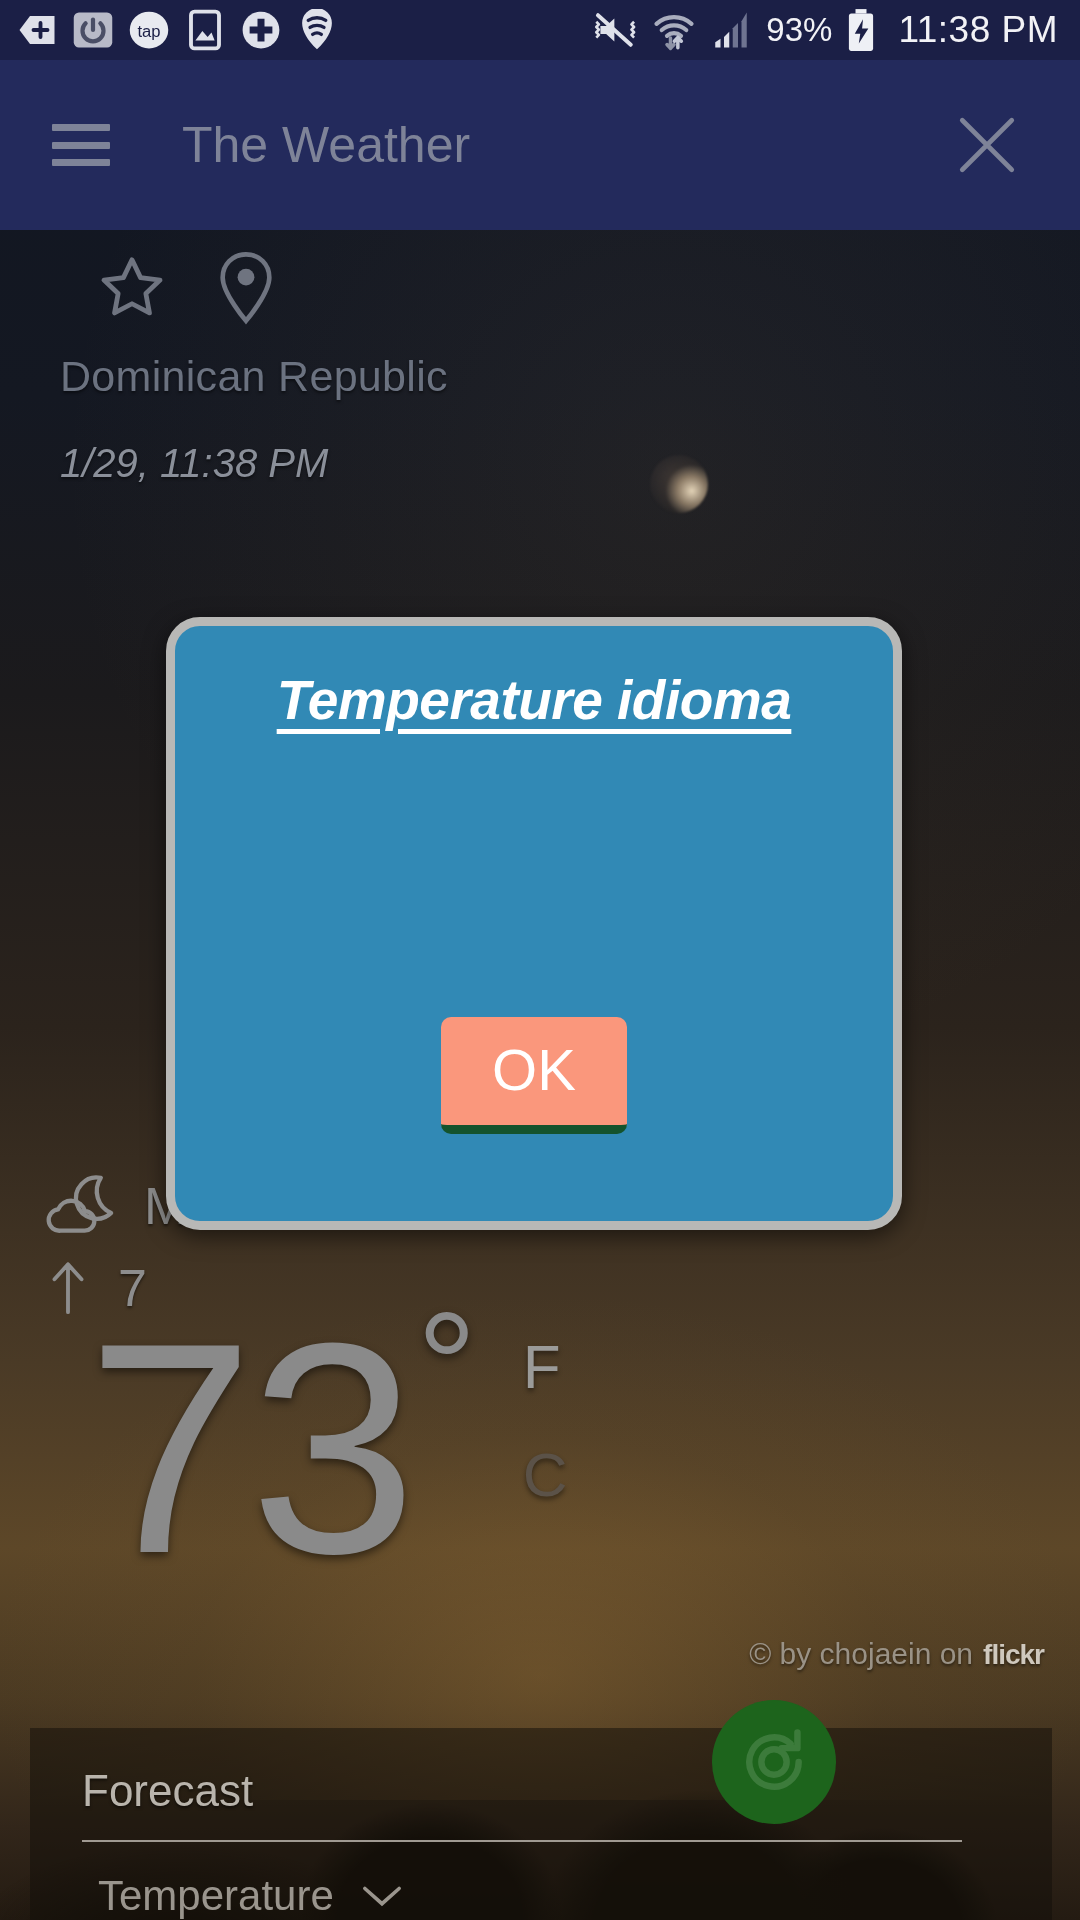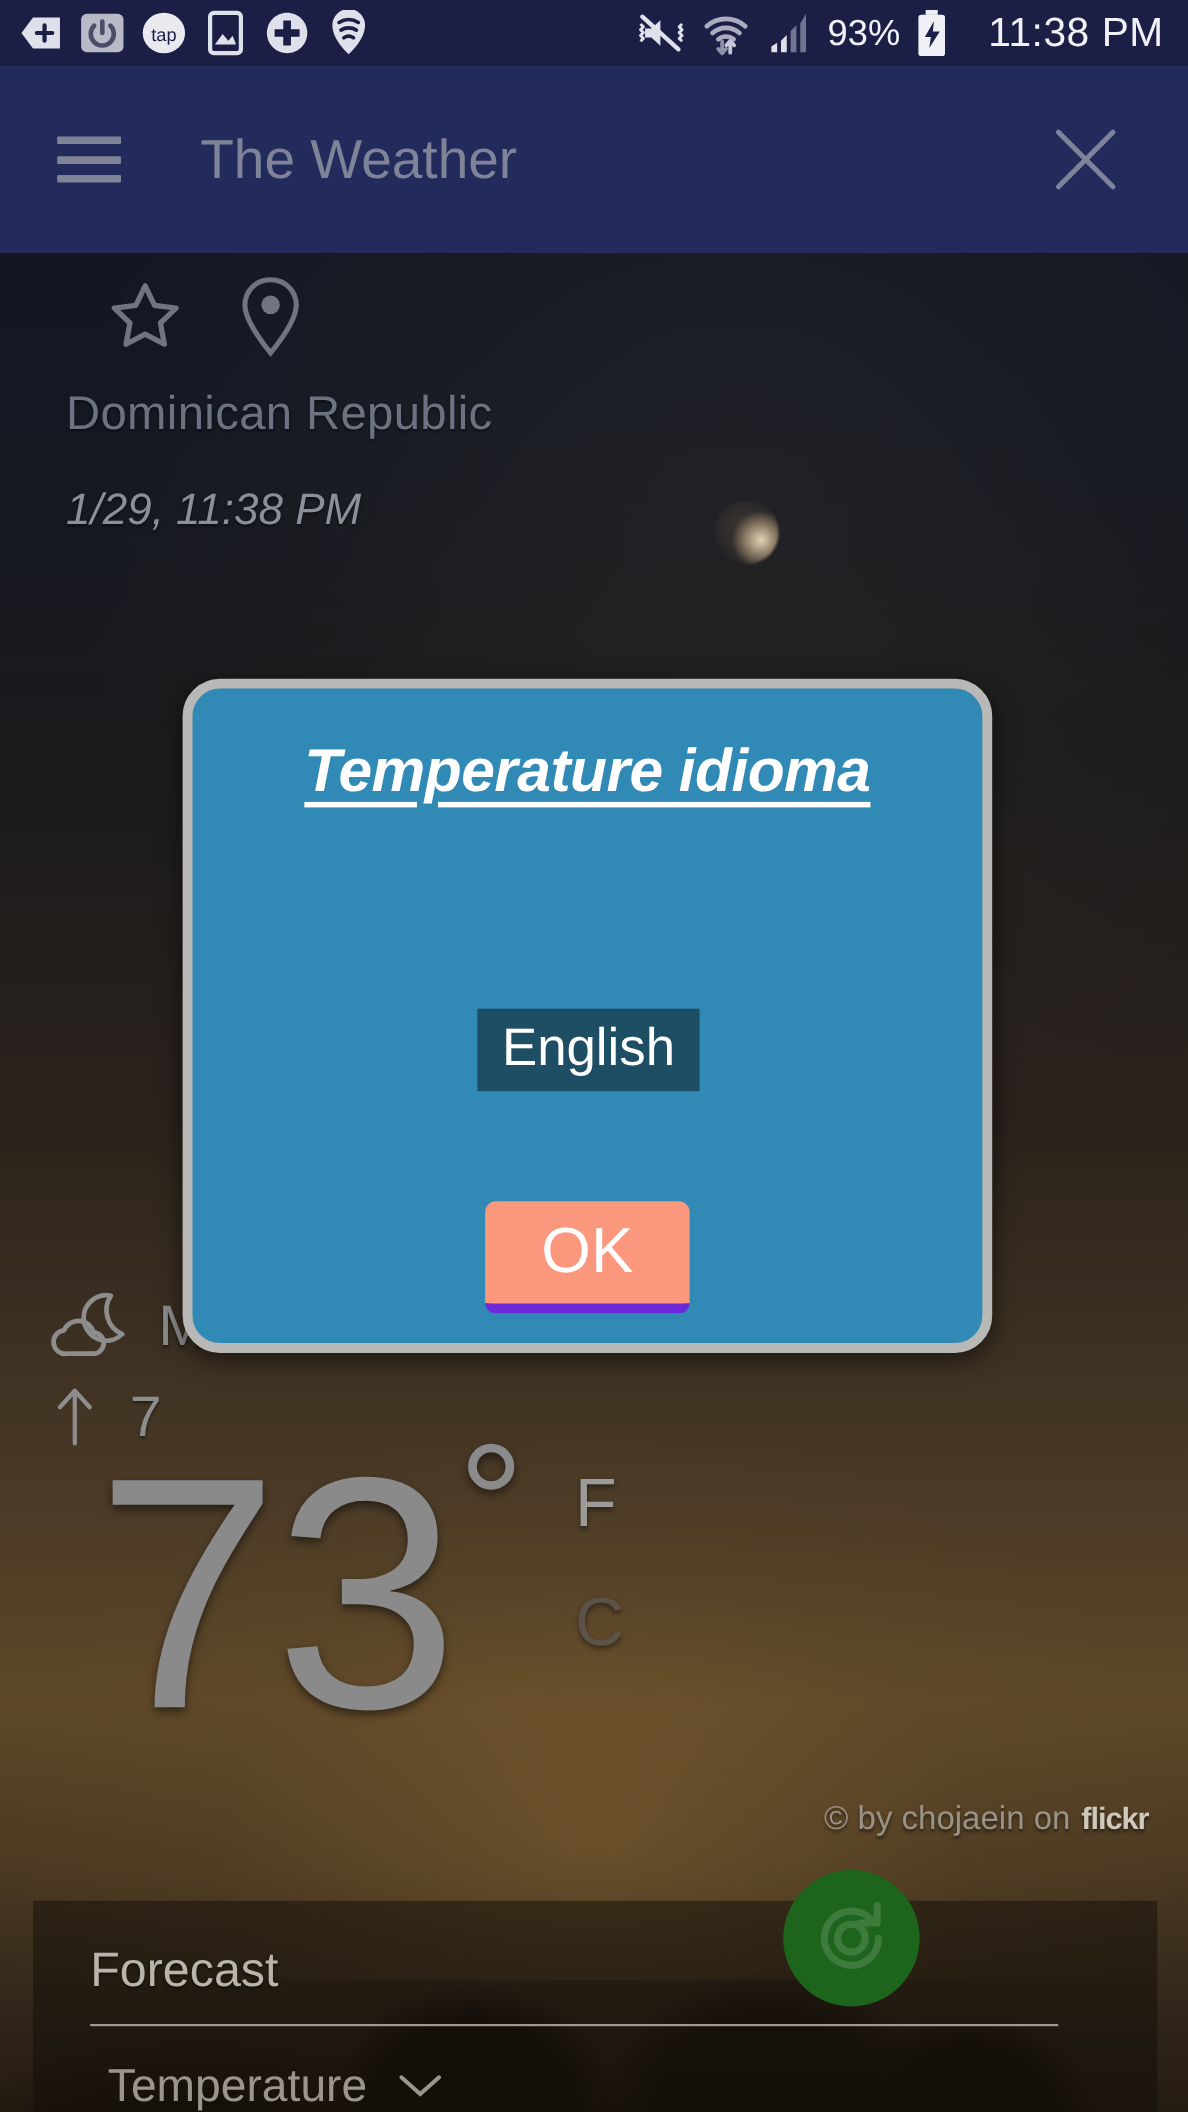--- a/index.html
+++ b/index.html
@@ -56,21 +56,21 @@
   #statusbar{
     position:absolute; left:0; top:0; width:1080px; height:60px;
     background:#1b1f46;
     display:flex; align-items:center; z-index:40;
   }
   .sb-left{ display:flex; align-items:center; gap:14px; padding-left:16px; }
   .sb-right{ margin-left:auto; display:flex; align-items:center; gap:13px; padding-right:22px; }
   .sb-ic{ display:block; }
   #sb-time{
     color:#f2f2f6; font-size:37px; letter-spacing:0.5px; font-weight:400;
-    margin-left:22px; white-space:nowrap;
+    margin-left:8px; white-space:nowrap;
   }
   #sb-batt-pct{ color:#f2f2f6; font-size:33px; letter-spacing:0px; }
 
   
   #appbar{
     position:absolute; left:0; top:60px; width:1080px; height:170px;
     background:#232a5c; z-index:30;
     display:flex; align-items:center;
   }
   #hamburger{
@@ -180,22 +180,22 @@
   #lang-row{
     display:flex; align-items:center; justify-content:center; margin-top:185px;
   }
   #lang-label{ color:#bfd4df; font-size:45px; font-weight:300; }
   #lang-value{
     background:#1d4e63; color:#ffffff; font-size:48px; font-weight:400;
     padding:8px 22px 12px 22px; margin-left:2px; cursor:pointer;
   }
   #ok-wrap{ display:flex; justify-content:center; margin-top:100px; }
   #ok-button{
-    width:186px; height:102px; background:#fa977c; border-radius:10px;
-    border:none; border-bottom:9px solid #6d28d9;
+    width:186px; height:117px; background:#fa977c; border-radius:10px;
+    border:none; border-bottom:9px solid #14532d;
     color:#ffffff; font-size:58px; font-weight:400; cursor:pointer;
     font-family:"Liberation Sans", sans-serif;
     display:flex; align-items:center; justify-content:center;
     padding-bottom:4px;
   }
 </style>
 </head>
 <body>
 
 <div id="bg-photo"></div>
@@ -346,18 +346,17 @@
     <path d="M20 12a8 8 0 1 1-2.6-5.9" stroke="#3c7b3b" stroke-width="2.1" fill="none" stroke-linecap="round"></path>
     <path d="M19.6 2.4v5.1h-5.1" stroke="#3c7b3b" stroke-width="2.1" fill="none" stroke-linecap="round" stroke-linejoin="round"></path>
     <circle cx="12" cy="12" r="4.1" fill="none" stroke="#3c7b3b" stroke-width="2.1"></circle>
   </svg>
 </div>
 
 <div id="dim"></div>
 <div id="dialog">
   <div id="dlg-title">Temperature idioma</div>
   <div id="lang-row">
-    <span id="lang-value">English</span>
   </div>
   <div id="ok-wrap">
     <button id="ok-button">OK</button>
   </div>
 </div>
 
 </body></html>

